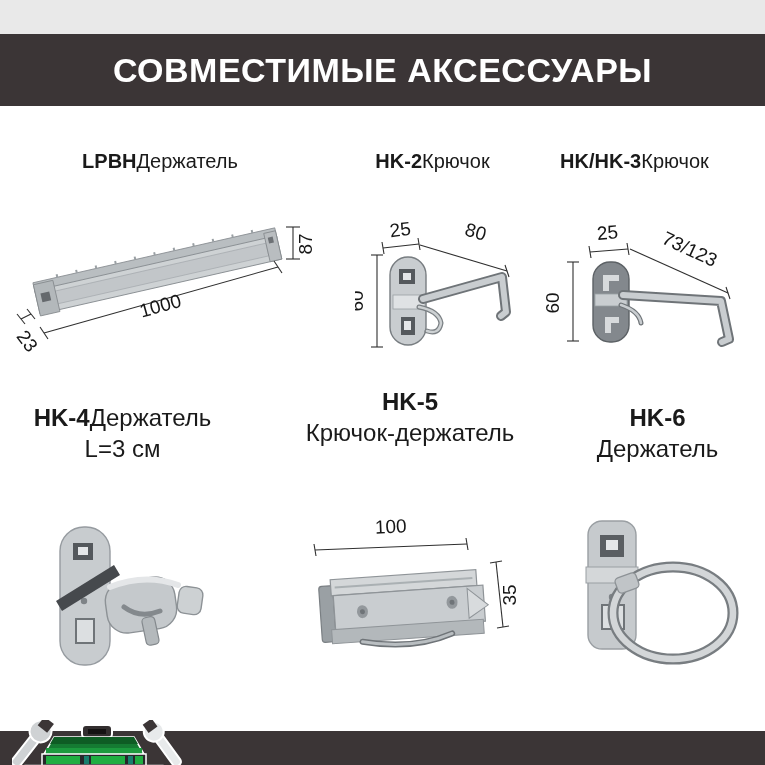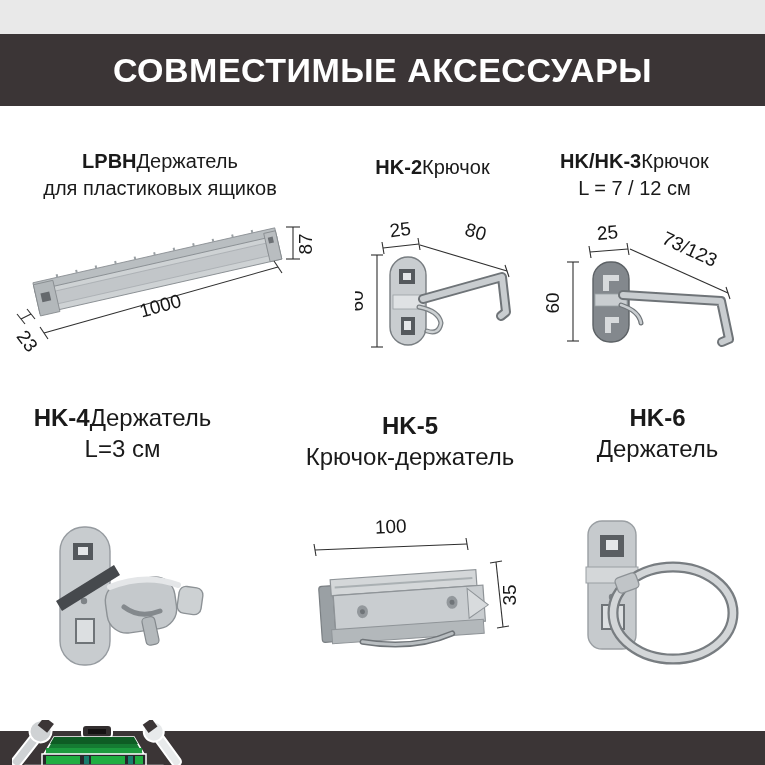--- a/index.html
+++ b/index.html
@@ -9,24 +9,24 @@
   .header{top:0;height:72px;display:flex;align-items:center;justify-content:center;}
   .header .title{color:#fff;font-size:34px;font-weight:700;letter-spacing:.5px;}
   .footer{top:697px;height:68px;}
   .ptitle{position:absolute;text-align:center;}
   .r1{font-size:20px;line-height:27px;}
   .r2{font-size:24px;line-height:31px;}
   .tline{display:flex;justify-content:center;gap:0;}
   .b{font-weight:700;}
   .drawing{position:absolute;}
   #t-lpbh{left:20px;top:114px;width:280px;}
-  #t-hk2{left:335px;top:120px;width:195px;}
+  #t-hk2{left:335px;top:114px;width:195px;}
   #t-hk3{left:532px;top:114px;width:205px;}
   #t-hk4{left:10px;top:368px;width:225px;}
-  #t-hk5{left:290px;top:376px;width:240px;}
+  #t-hk5{left:290px;top:352px;width:240px;}
   #t-hk6{left:545px;top:368px;width:225px;}
   #d-lpbh{left:10px;top:180px;}
   #d-hk2{left:355px;top:185px;}
   #d-hk3{left:545px;top:185px;}
   #d-hk4{left:40px;top:475px;}
   #d-hk5{left:300px;top:485px;}
   #d-hk6{left:580px;top:475px;}
   .dim{font-size:19px;fill:#161616;font-family:"Liberation Sans","DejaVu Sans",sans-serif;}
   .dl{stroke:#2f2f2f;stroke-width:1.1;fill:none;}
   .hookO{fill:none;stroke:#6f7478;stroke-width:10;stroke-linecap:round;stroke-linejoin:round;}
@@ -41,36 +41,34 @@
 
   <div class="bar header">
     <div class="title">СОВМЕСТИМЫЕ АКСЕССУАРЫ</div>
   </div>
 
   <div class="ptitle r1" id="t-lpbh">
     <div class="tline">
       <span class="b">LPBH</span>
       <span>Держатель</span>
     </div>
-    <div>для пластиковых ящиков</div>
   </div>
 
   <div class="ptitle r1" id="t-hk2">
     <div class="tline">
       <span class="b">HK-2</span>
       <span>Крючок</span>
     </div>
   </div>
 
   <div class="ptitle r1" id="t-hk3">
     <div class="tline">
       <span class="b">HK/HK-3</span>
       <span>Крючок</span>
     </div>
-    <div>L = 7 / 12 см</div>
   </div>
 
   <div class="ptitle r2" id="t-hk4">
     <div class="tline">
       <span class="b">HK-4</span>
       <span>Держатель</span>
     </div>
     <div>L=3 см</div>
   </div>
 

